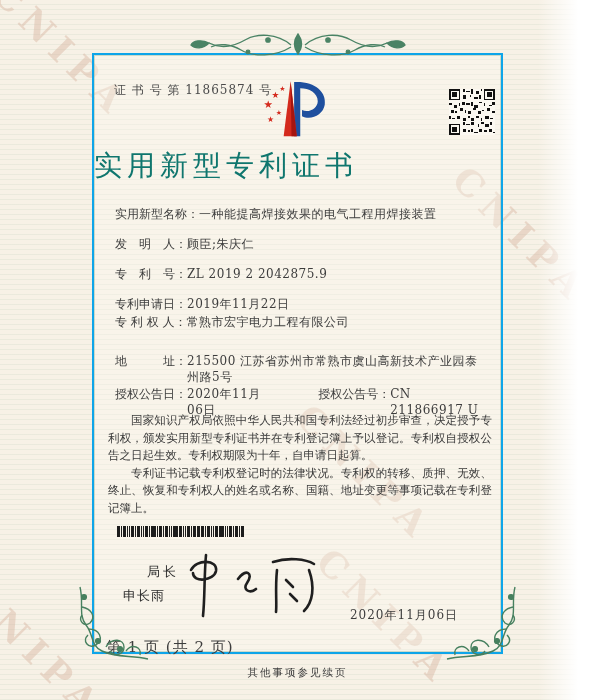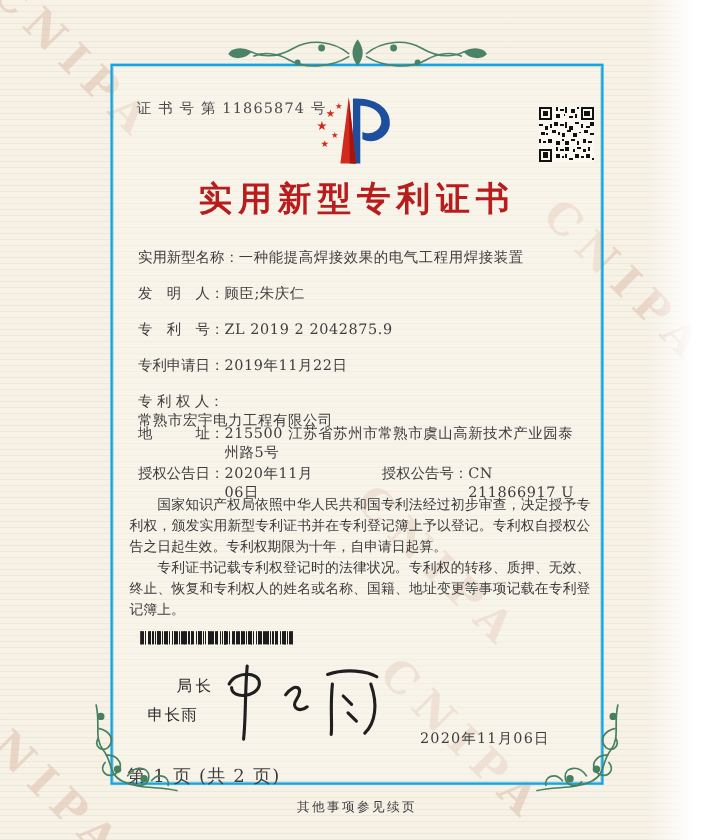--- a/index.html
+++ b/index.html
@@ -44,33 +44,33 @@
   .ornament-bl  { position:absolute; left:-22px; top:530px; z-index:3; }
   .ornament-br  { position:absolute; right:-22px; top:530px; transform:scaleX(-1); z-index:3; }
 
   .cert-no { position:absolute; left:20px; top:27px; font-size:12px; color:#4a4a4a; letter-spacing:1px; }
 
   .logo { position:absolute; left:166px; top:22px; }
   .qr   { position:absolute; left:355px; top:34px; }
 
   .title {
     position:absolute; left:0; top:92px; width:100%;
-    text-align:center; font-size:28px; font-weight:bold; color:#b91c1c;
+    font-size:28px; font-weight:normal; color:#0f766e;
     letter-spacing:5px;
   }
 
   .field-row {
     position:absolute; left:21px; width:372px;
     display:flex; align-items:flex-start;
     font-size:12px; color:#3d3d3d; line-height:1.3;
   }
   .field-label { white-space:pre; flex:0 0 auto; }
   .field-value { flex:1 1 auto; letter-spacing:0.5px; }
   .row1 { top:152px; } .row2 { top:182px; } .row3 { top:212px; }
-  .row4 { top:242px; } .row5 { top:272px;flex-direction:column; } .row6 { top:299px; }
+  .row4 { top:242px; } .row5 { top:260px; } .row6 { top:299px; }
   .row-grant { top:332px; display:flex; gap:44px; }
   .grant-pair { display:flex; }
 
   .paragraphs {
     position:absolute; left:14px; top:357px; width:384px;
     font-size:11.5px; line-height:17.5px; color:#3a3a3a;
     text-align:justify;
   }
   .paragraphs p { text-indent:2em; }
 

